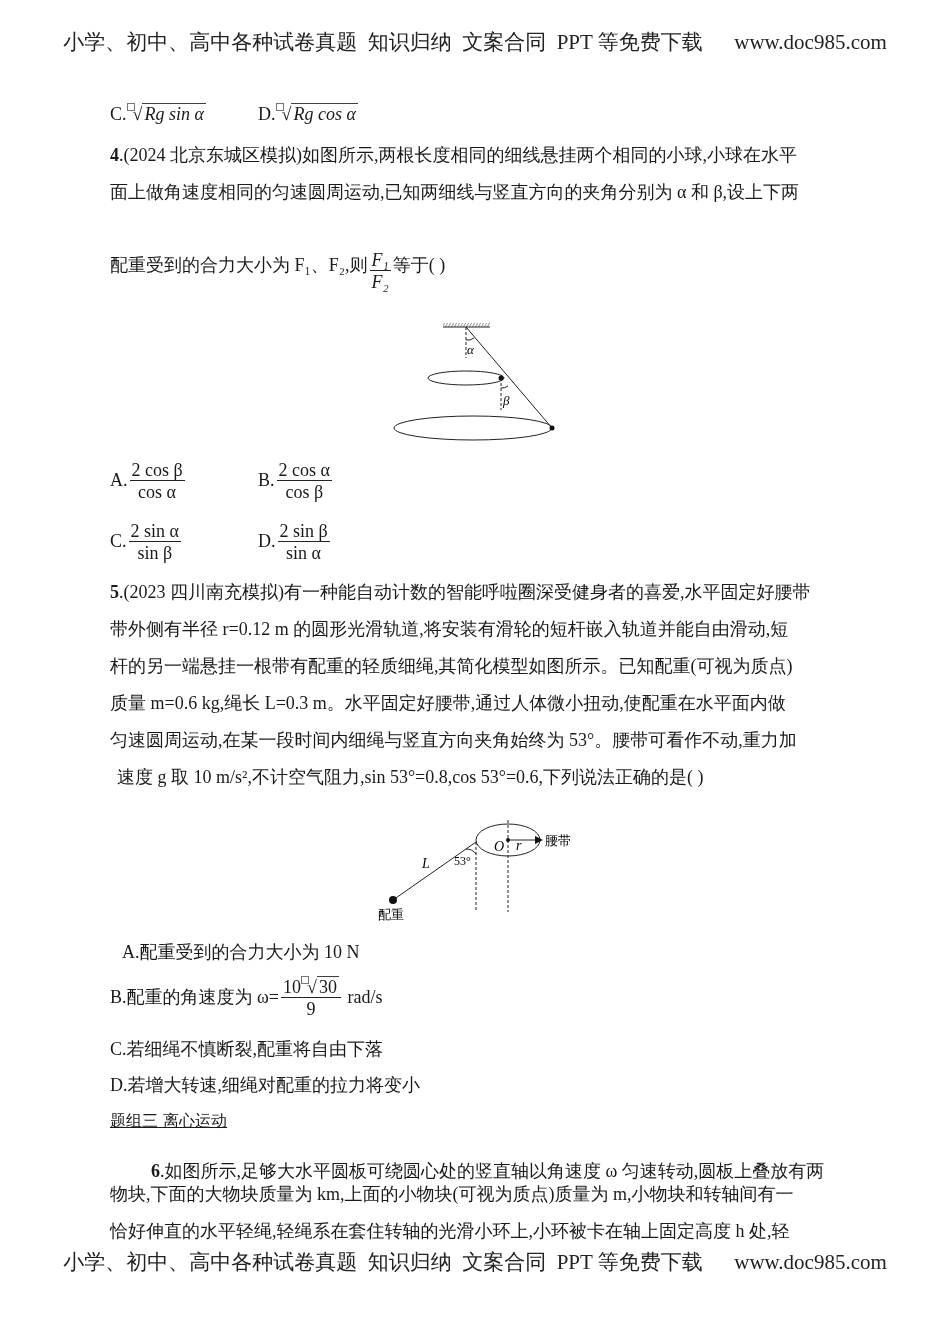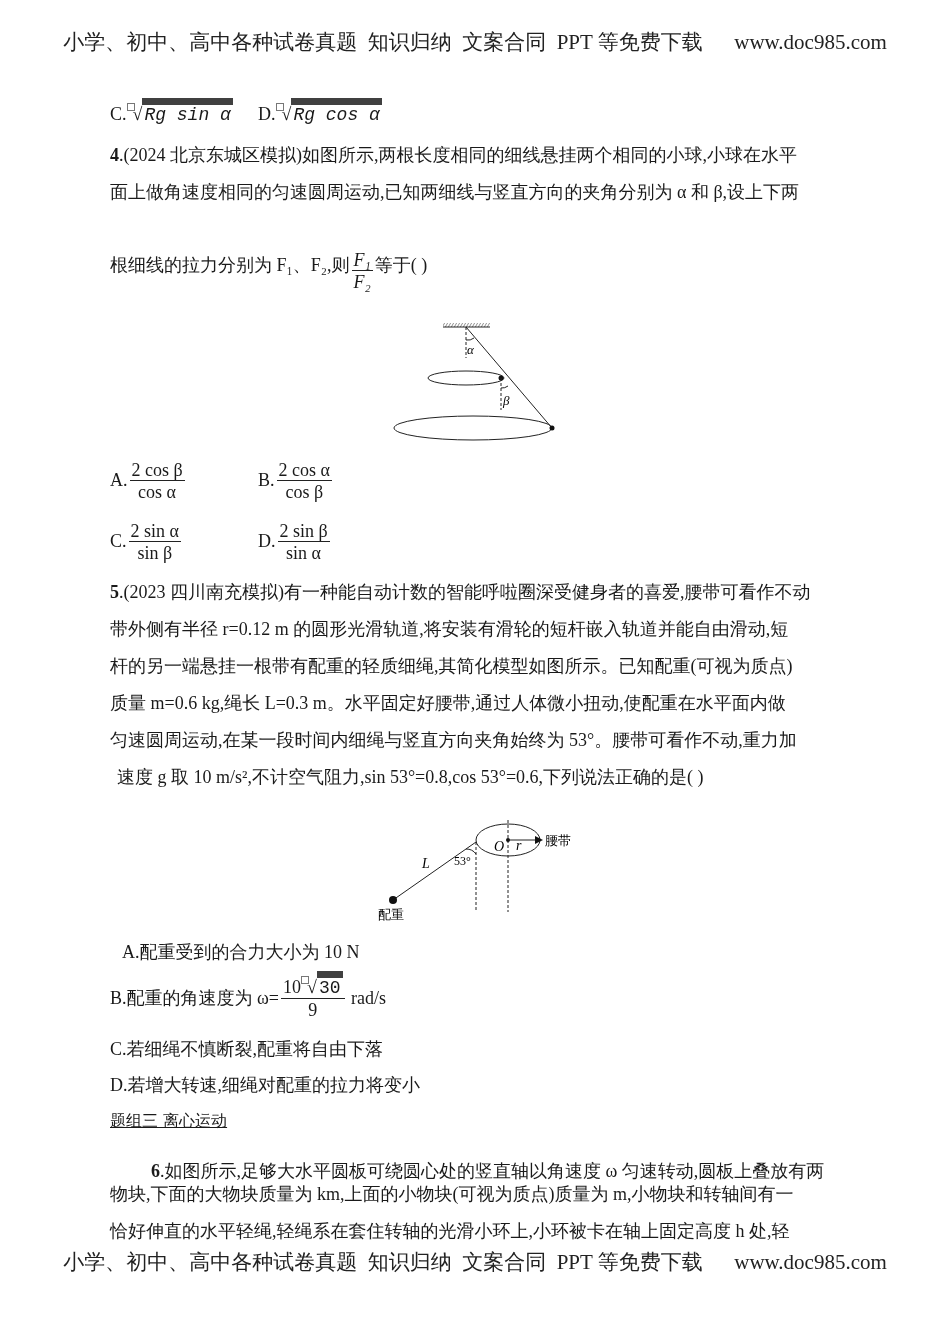--- a/index.html
+++ b/index.html
@@ -11,42 +11,42 @@
   .footer { top:1248px; }
   .line { left:110px; font-size:18px; line-height:22px; white-space:nowrap; }
   .num { font-weight:bold; }
   .it { font-style:italic; }
   .frac { display:inline-block; vertical-align:middle; text-align:center; margin:0 2px; }
   .frac .n { display:block; border-bottom:1px solid #222; padding:0 2px; line-height:20px; }
   .frac .d { display:block; padding:0 2px; line-height:22px; }
   .root { display:inline-block; position:relative; }
   .root .idx { font-size:10px; position:relative; top:-9px; border:1px solid #777; width:6px; height:6px; display:inline-block; margin-right:-2px; }
   .root .rad { font-size:18px; }
-  .root .body { border-top:7px solid #404040; padding:0 2px;font-family:Liberation Mono, monospace; }
+  .root .body { border-top:1px solid #404040; padding:0 2px; }
   .heading { font-family:"DejaVu Sans",sans-serif; font-size:16px;text-decoration:underline; }
   svg { position:absolute; }
 </style>
 </head>
 <body>
 
 <div class="abs header">小学、初中、高中各种试卷真题  知识归纳  文案合同  PPT 等免费下载      www.doc985.com</div>
 
 <div class="abs line" style="top:103px;">
   <span>C.</span><span class="root"><span class="idx"></span><span class="rad">√</span><span class="body it">Rg sin α</span></span>
 </div>
 <div class="abs line" style="top:103px; left:258px;">
   <span>D.</span><span class="root"><span class="idx"></span><span class="rad">√</span><span class="body it">Rg cos α</span></span>
 </div>
 
 <div class="abs line" style="top:144px;">
   <span class="num">4</span><span>.(2024 北京东城区模拟)</span><span>如图所示,两根长度相同的细线悬挂两个相同的小球,小球在水平</span>
 </div>
 <div class="abs line" style="top:181px;">面上做角速度相同的匀速圆周运动,已知两细线与竖直方向的夹角分别为 α 和 β,设上下两</div>
 <div class="abs line" style="top:254px;">
-  <span>根细线的拉力分别为 F₁、F₂,则</span><span class="frac it" style="vertical-align:top;margin-top:-4px;"><span class="n">F₁</span><span class="d">F₂</span></span><span>等于(        )</span>
+  <span>配重受到的合力大小为 F₁、F₂,则</span><span class="frac it" style="vertical-align:top;margin-top:-4px;"><span class="n">F₁</span><span class="d">F₂</span></span><span>等于(        )</span>
 </div>
 
 <svg style="left:390px; top:318px;" width="180" height="125">
   <defs>
     <pattern id="hatch" width="3" height="5" patternUnits="userSpaceOnUse" patternTransform="skewX(-30)">
       <line x1="0" y1="0" x2="0" y2="5" stroke="#222" stroke-width="1"></line>
     </pattern>
   </defs>
   <rect x="53" y="5" width="47" height="4" fill="url(#hatch)"></rect>
   <line x1="53" y1="9" x2="100" y2="9" stroke="#222" stroke-width="1"></line>
@@ -70,21 +70,21 @@
   <span>B.</span><span class="frac"><span class="n">2 cos α</span><span class="d">cos β</span></span>
 </div>
 <div class="abs line" style="top:521px;">
   <span>C.</span><span class="frac"><span class="n">2 sin α</span><span class="d">sin β</span></span>
 </div>
 <div class="abs line" style="top:521px; left:258px;">
   <span>D.</span><span class="frac"><span class="n">2 sin β</span><span class="d">sin α</span></span>
 </div>
 
 <div class="abs line" style="top:581px;">
-  <span class="num">5</span><span>.(2023 四川南充模拟)</span><span>有一种能自动计数的智能呼啦圈深受健身者的喜爱,腰带可看作不动</span>
+  <span class="num">5</span><span>.(2023 四川南充模拟)</span><span>有一种能自动计数的智能呼啦圈深受健身者的喜爱,水平固定好腰带</span>
 </div>
 <div class="abs line" style="top:618px;">带外侧有半径 r=0.12 m 的圆形光滑轨道,将安装有滑轮的短杆嵌入轨道并能自由滑动,短</div>
 <div class="abs line" style="top:655px;">杆的另一端悬挂一根带有配重的轻质细绳,其简化模型如图所示。已知配重(可视为质点)</div>
 <div class="abs line" style="top:692px;">质量 m=0.6 kg,绳长 L=0.3 m。水平固定好腰带,通过人体微小扭动,使配重在水平面内做</div>
 <div class="abs line" style="top:729px;">匀速圆周运动,在某一段时间内细绳与竖直方向夹角始终为 53°。腰带可看作不动,重力加</div>
 <div class="abs line" style="top:766px;margin-left:7px;">速度 g 取 10 m/s²,不计空气阻力,sin 53°=0.8,cos 53°=0.6,下列说法正确的是(        )</div>
 
 <svg style="left:370px; top:818px;" width="220" height="110">
   <line x1="138" y1="2" x2="138" y2="94" stroke="#222" stroke-dasharray="3,2"></line>
   <ellipse cx="138" cy="22" rx="32" ry="16" fill="none" stroke="#222"></ellipse>

